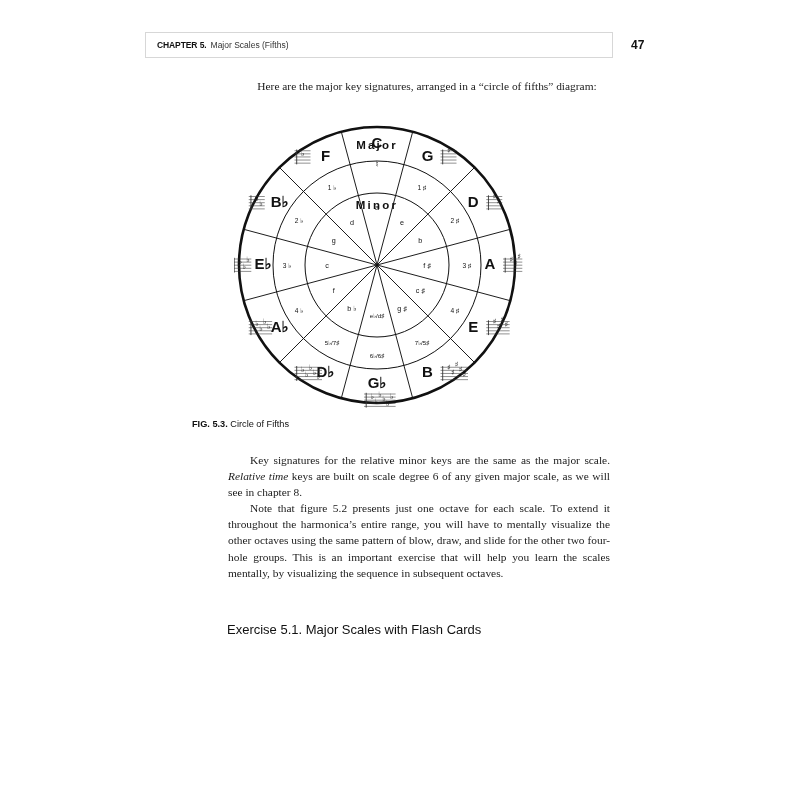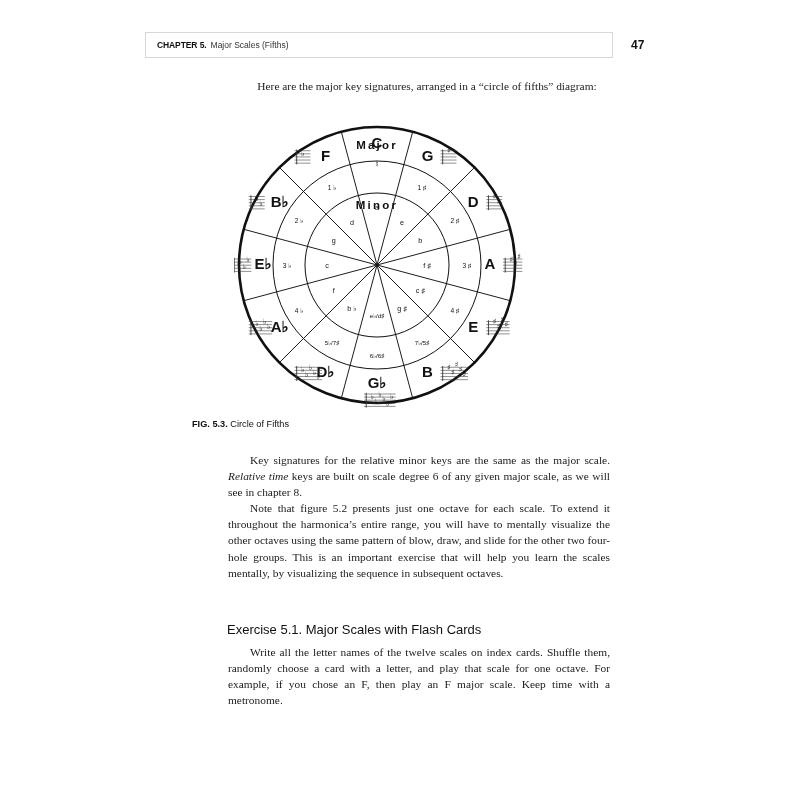--- a/index.html
+++ b/index.html
@@ -274,17 +274,14 @@
     <b>FIG. 5.3.</b>
     <span>Circle of Fifths</span>
   </div>
 
   <div class="bodyblock">
     <p><span>Key signatures for the relative minor keys are the same as the major scale. </span><i>Relative time</i><span> keys are built on scale degree 6 of any given major scale, as we will see in chapter 8.</span></p>
     <p>Note that figure 5.2 presents just one octave for each scale. To extend it throughout the harmonica’s entire range, you will have to mentally visualize the other octaves using the same pattern of blow, draw, and slide for the other two four-hole groups. This is an important exercise that will help you learn the scales mentally, by visualizing the sequence in subsequent octaves.</p>
   </div>
 
   <div class="exercise-head">Exercise 5.1. Major Scales with Flash Cards</div>
-  <div class="exercise-body">
-    <p>Write all the letter names of the twelve scales on index cards. Shuffle them, randomly choose a card with a letter, and play that scale for one octave. For example, if you chose an F, then play an F major scale. Keep time with a metronome.</p>
-  </div>
 
 </div>
 
 </body></html>

